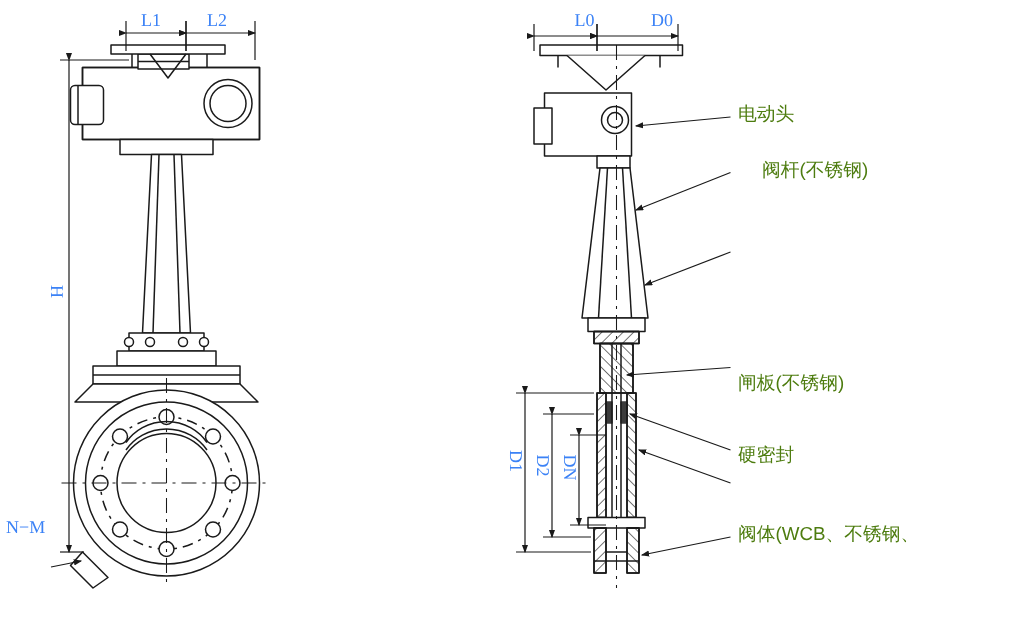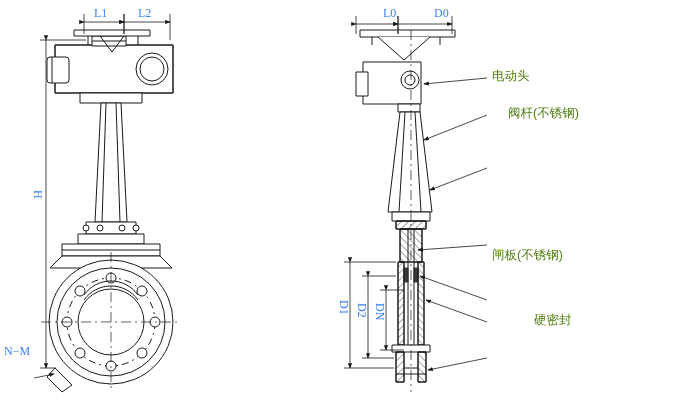--- a/index.html
+++ b/index.html
@@ -201,15 +201,16 @@
 
 <div class="dim" style="left:367px;top:6px;margin-left:16px;">L0</div>
 <div class="dim" style="left:434px;top:6px;">D0</div>
 <div class="dim vert" style="left:336px;top:300px;">D1</div>
 <div class="dim vert" style="left:354px;top:303px;">D2</div>
 <div class="dim vert" style="left:372px;top:303px;">DN</div>
 
 <div class="lbl" style="left:492px;top:69px;">电动头</div>
 <div class="lbl" style="left:468px;top:106px;margin-left:40px;">阀杆(不锈钢)</div>
 <div class="lbl" style="left:492px;top:248px;">闸板(不锈钢)</div>
-<div class="lbl" style="left:492px;top:313px;margin-left:42px;">硬密封</div>
+<div class="lbl" style="left:492px;top:296px;">硬密封</div>
+<div class="lbl" style="left:492px;top:349px;">阀体(WCB、不锈钢、</div>
 
 </div>
 
 </body></html>

